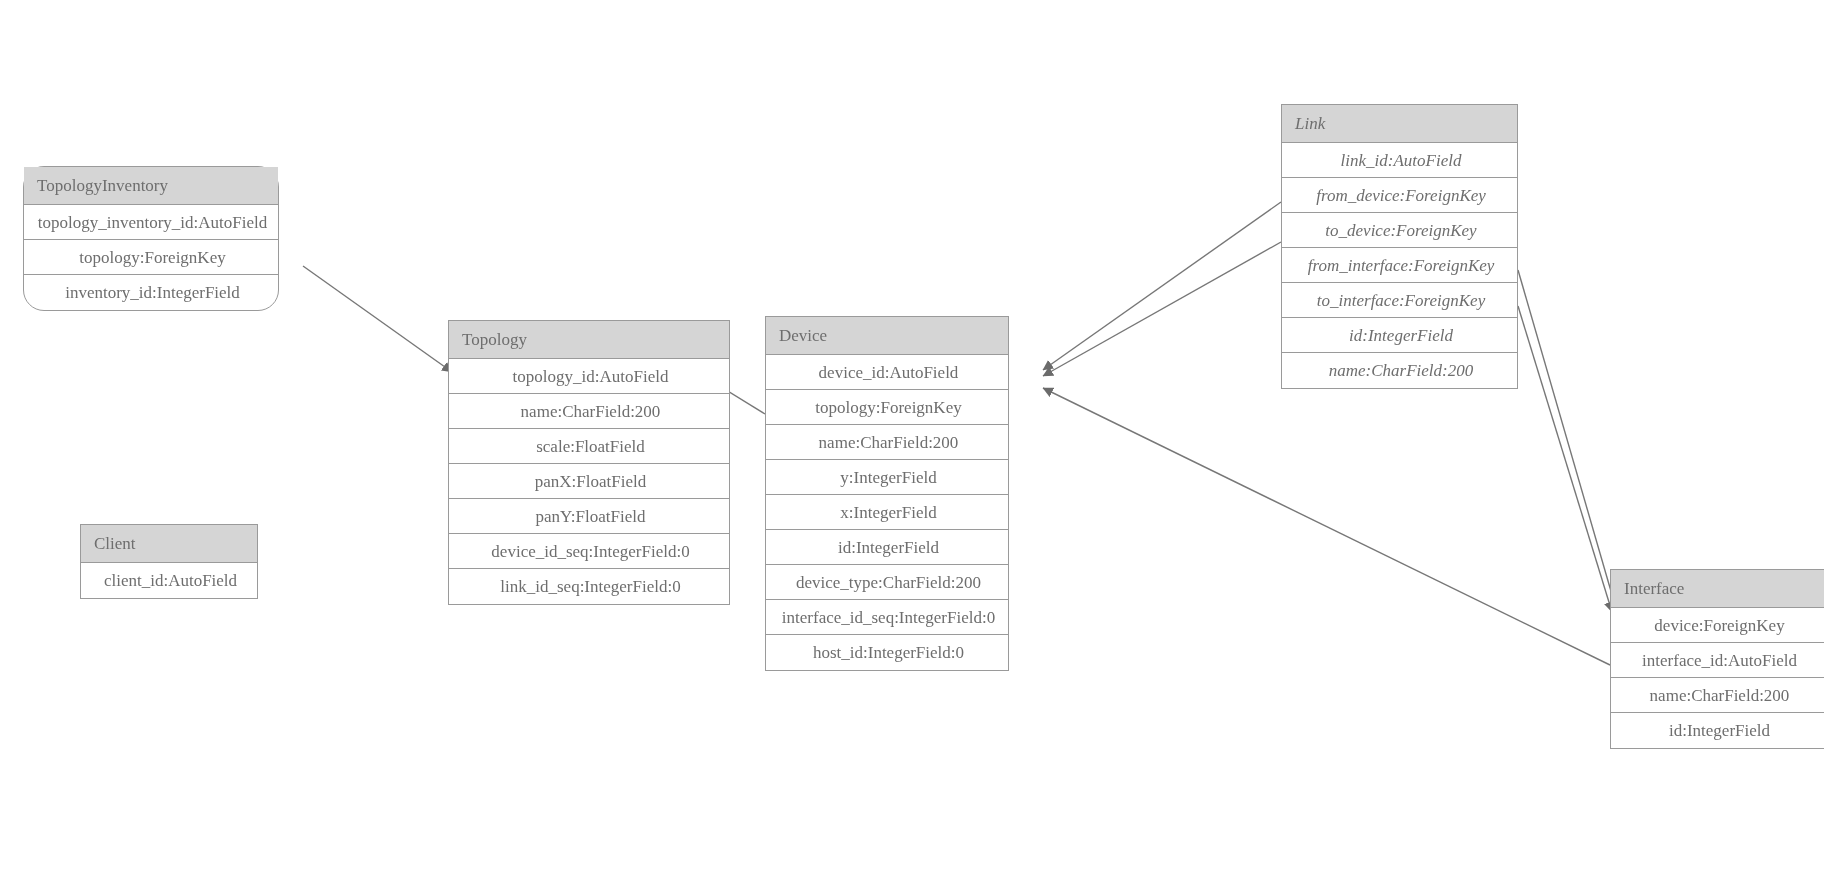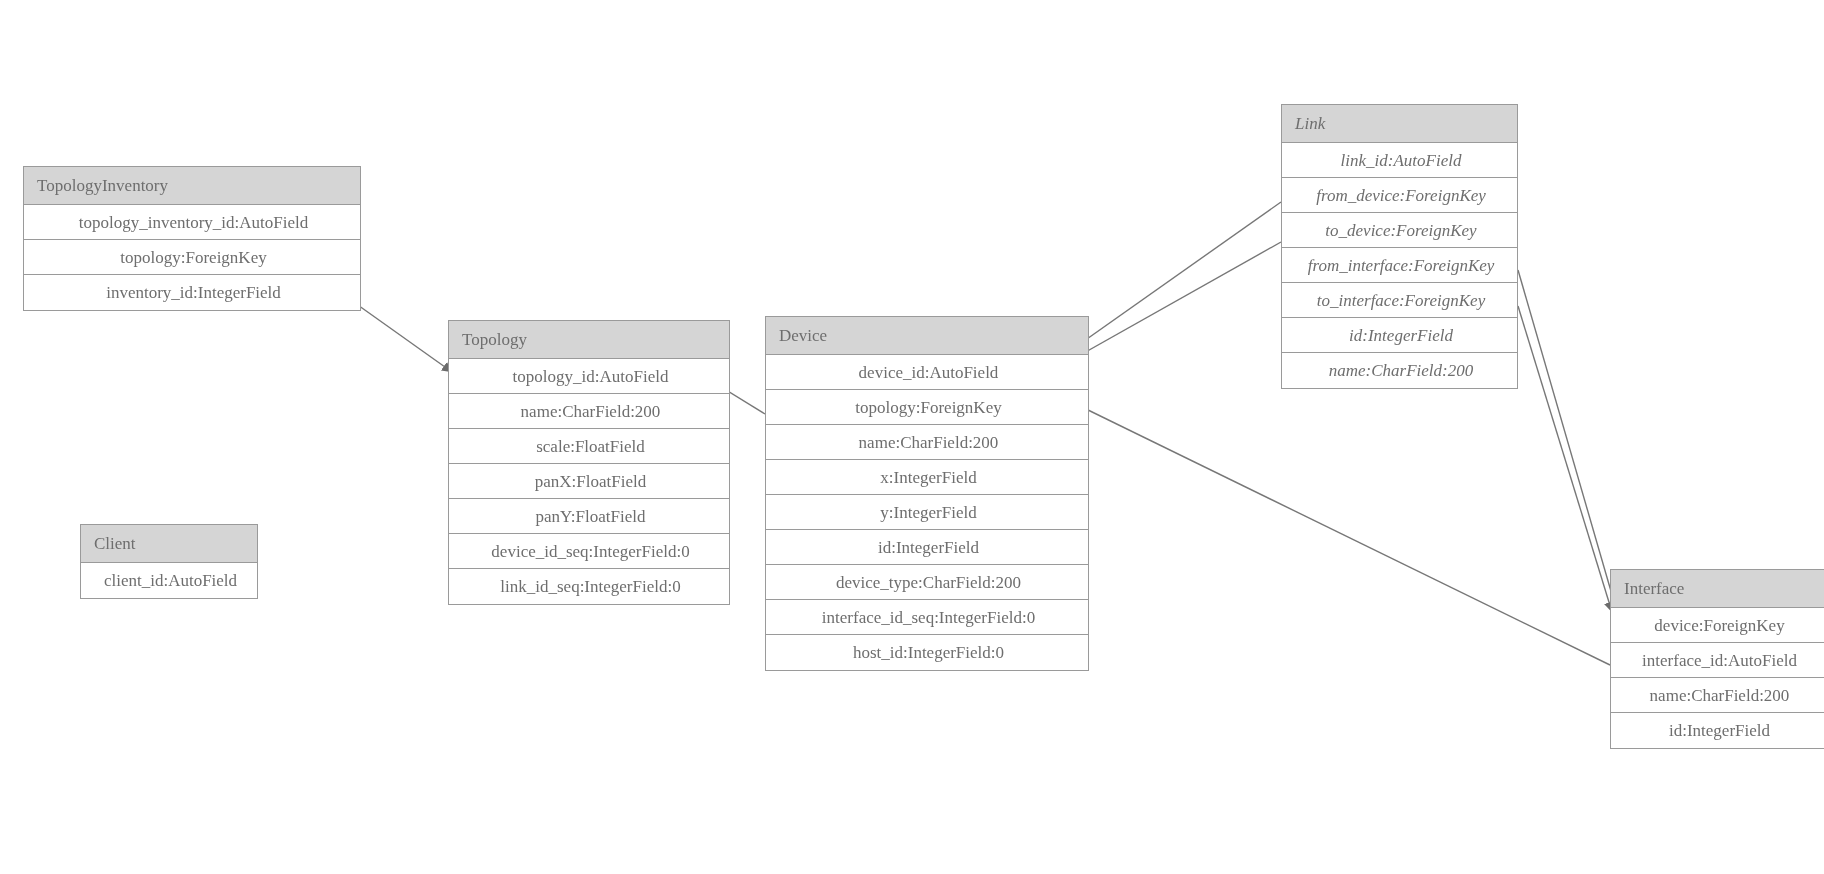--- a/index.html
+++ b/index.html
@@ -76,47 +76,47 @@
         <line x1="765" y1="414" x2="705" y2="377" marker-end="url(#arrowFilled)"></line>
         <line x1="1281" y1="202" x2="1043" y2="370" marker-end="url(#arrowFilled)"></line>
         <line x1="1281" y1="242" x2="1043" y2="376" marker-end="url(#arrowFilled)"></line>
         <line x1="1610" y1="665" x2="1043" y2="388" marker-end="url(#arrowFilled)"></line>
         <line x1="1518" y1="270" x2="1617" y2="612" marker-end="url(#arrowFilled)"></line>
         <line x1="1518" y1="306" x2="1612" y2="612" marker-end="url(#arrowFilled)"></line>
       </g>
   </svg>
 
   <div id="entity-layer">
-      <div class="entity" style="left: 23px; top: 166px; width: 338px;">
+      <div class="entity" style="left: 23px; top: 166px; width: 256px; border-radius: 21px;">
         <div class="entity-header">TopologyInventory</div>
         <div class="entity-field">topology_inventory_id:AutoField</div>
         <div class="entity-field">topology:ForeignKey</div>
         <div class="entity-field">inventory_id:IntegerField</div>
       </div>
       <div class="entity" style="left: 80px; top: 524px; width: 178px;">
         <div class="entity-header">Client</div>
         <div class="entity-field">client_id:AutoField</div>
       </div>
       <div class="entity" style="left: 448px; top: 320px; width: 282px;">
         <div class="entity-header">Topology</div>
         <div class="entity-field">topology_id:AutoField</div>
         <div class="entity-field">name:CharField:200</div>
         <div class="entity-field">scale:FloatField</div>
         <div class="entity-field">panX:FloatField</div>
         <div class="entity-field">panY:FloatField</div>
         <div class="entity-field">device_id_seq:IntegerField:0</div>
         <div class="entity-field">link_id_seq:IntegerField:0</div>
       </div>
-      <div class="entity" style="left: 765px; top: 316px; width: 324px;">
+      <div class="entity" style="left: 765px; top: 316px; width: 244px;">
         <div class="entity-header">Device</div>
         <div class="entity-field">device_id:AutoField</div>
         <div class="entity-field">topology:ForeignKey</div>
         <div class="entity-field">name:CharField:200</div>
+        <div class="entity-field">y:IntegerField</div>
         <div class="entity-field">x:IntegerField</div>
-        <div class="entity-field">y:IntegerField</div>
         <div class="entity-field">id:IntegerField</div>
         <div class="entity-field">device_type:CharField:200</div>
         <div class="entity-field">interface_id_seq:IntegerField:0</div>
         <div class="entity-field">host_id:IntegerField:0</div>
       </div>
       <div class="entity" style="left: 1281px; top: 104px; width: 237px; font-style: italic;">
         <div class="entity-header">Link</div>
         <div class="entity-field">link_id:AutoField</div>
         <div class="entity-field">from_device:ForeignKey</div>
         <div class="entity-field">to_device:ForeignKey</div>

